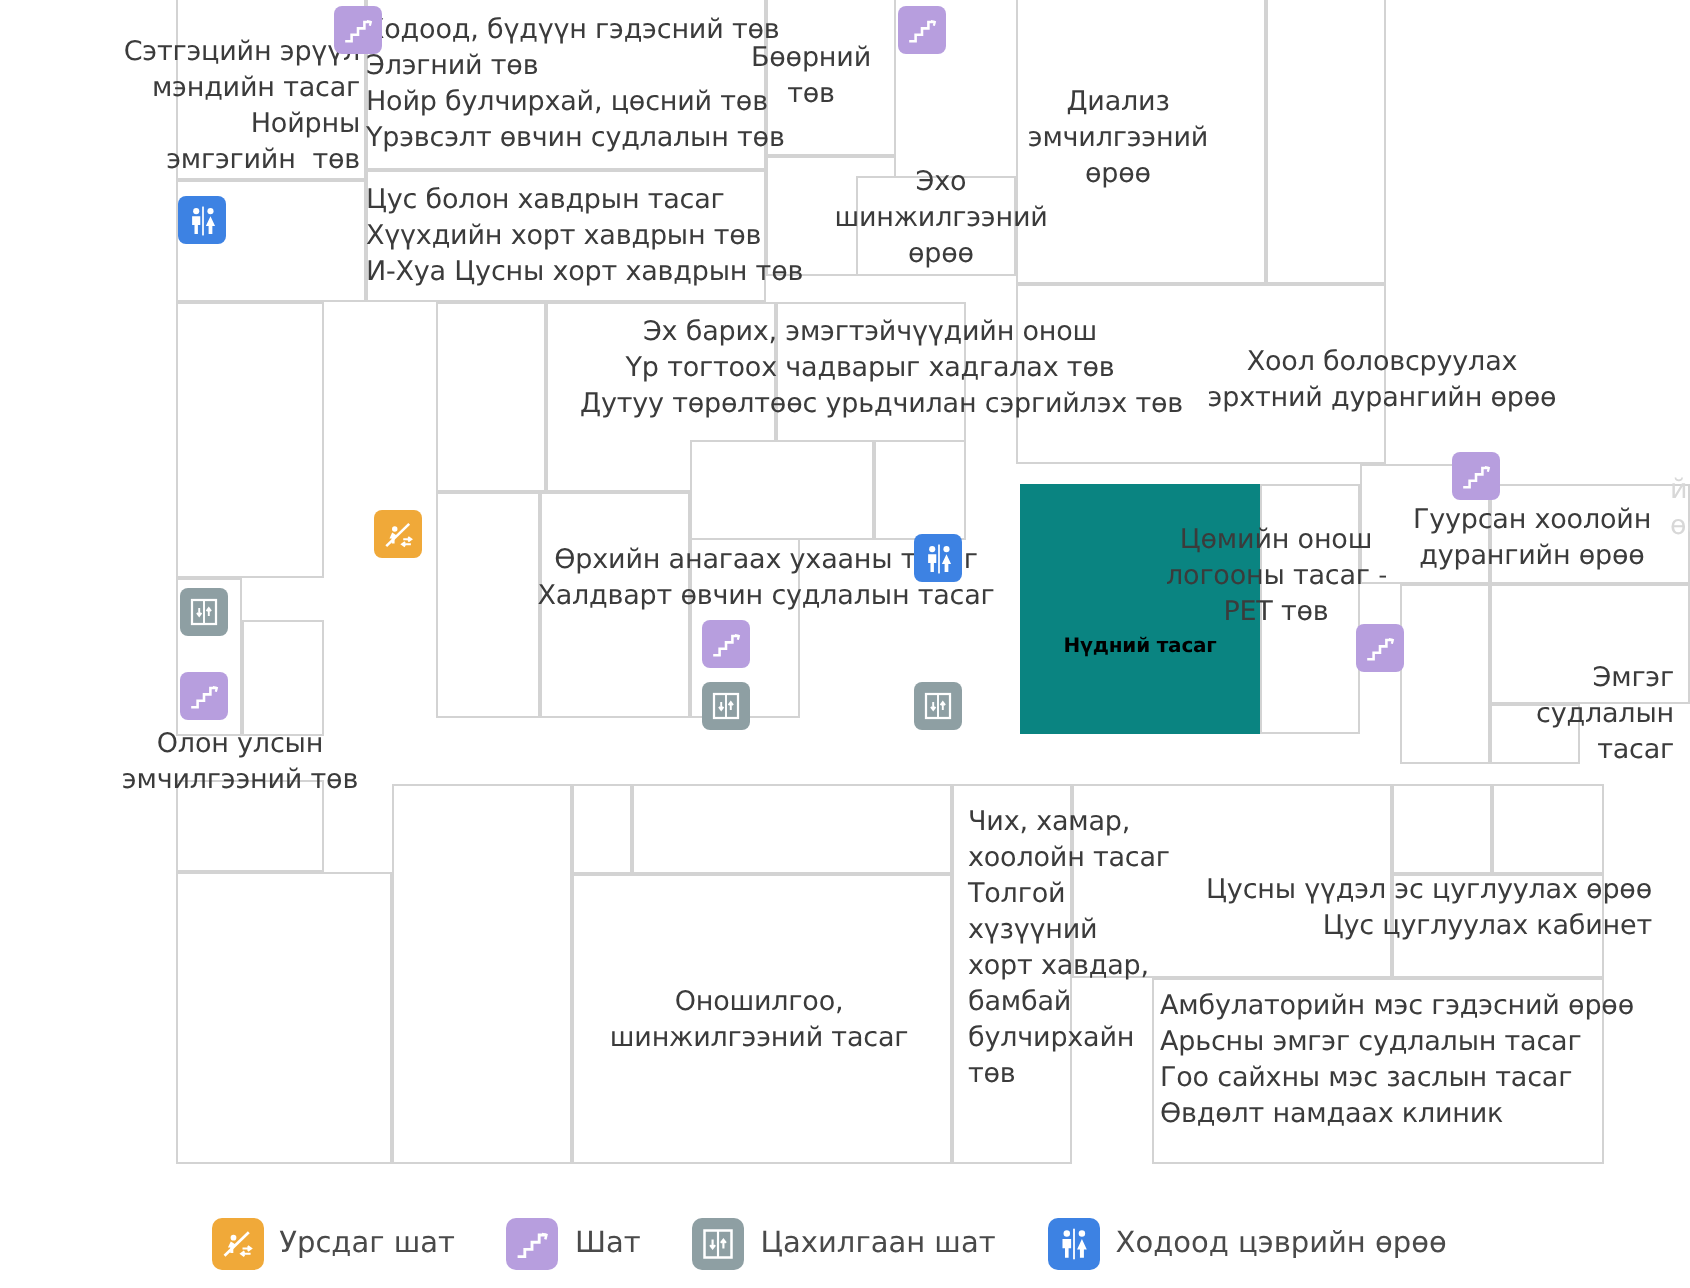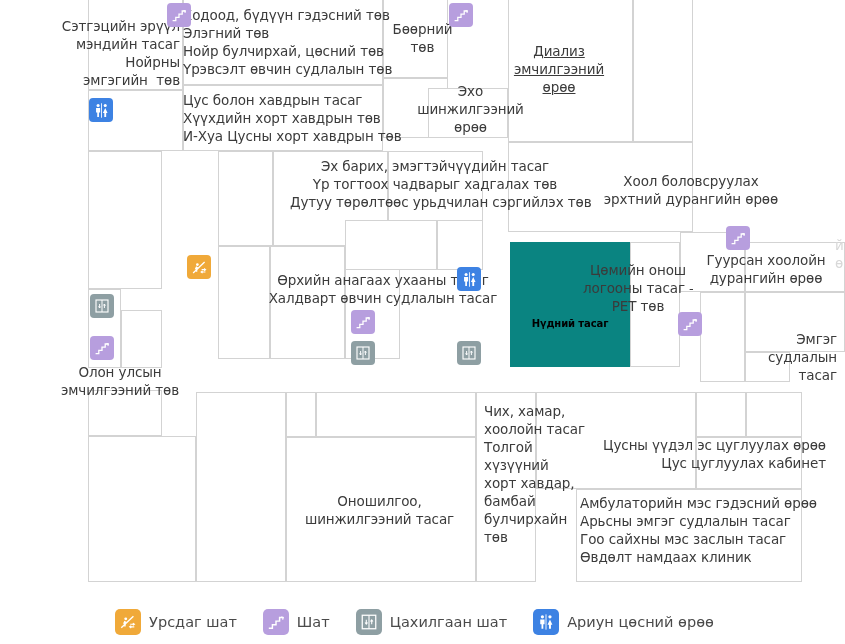--- a/index.html
+++ b/index.html
@@ -157,29 +157,29 @@
 мэндийн тасаг
 Нойрны
 эмгэгийн  төв</div>
   <div class="label l" style="left:183px; top:6px;   width:220px;">Ходоод, бүдүүн гэдэсний төв
 Элэгний төв
 Нойр булчирхай, цөсний төв
 Үрэвсэлт өвчин судлалын төв</div>
   <div class="label l" style="left:183px; top:91px;  width:220px;">Цус болон хавдрын тасаг
 Хүүхдийн хорт хавдрын төв
 И-Хуа Цусны хорт хавдрын төв</div>
-  <div class="label c" style="left:390px; top:20px;  width:65px;">Бөөрний
+  <div class="label c" style="left:373px; top:20px;  width:65px;">Бөөрний
 төв</div>
   <div class="label c" style="left:408px; top:82px;  width:125px;">Эхо
 шинжилгээний
 өрөө</div>
-  <div class="label c" style="left:508px; top:42px;  width:102px;text-decoration:underline;">Диализ
+  <div class="label c" style="left:508px; top:42px;  width:102px;">Диализ
 эмчилгээний
 өрөө</div>
-  <div class="label c" style="left:290px; top:157px; width:290px;">Эх барих, эмэгтэйчүүдийн тасаг
+  <div class="label c" style="left:290px; top:157px; width:290px;">Эх барих, эмэгтэйчүүдийн онош
 Үр тогтоох чадварыг хадгалах төв
 Дутуу төрөлтөөс урьдчилан сэргийлэх төв</div>
   <div class="label c" style="left:575px; top:172px; width:190px;margin-left:21px;">Хоол боловсруулах
 эрхтний дурангийн өрөө</div>
   <div class="label c" style="left:228px; top:271px; width:310px;">Өрхийн анагаах ухааны тасаг
 Халдварт өвчин судлалын тасаг</div>
   <div class="label c" style="left:50px;  top:363px; width:140px;">Олон улсын
 эмчилгээний төв</div>
   <div class="label c onteal" style="left:510px; top:315px; width:120px;">Нүдний тасаг</div>
   <div class="label c clip" style="left:583px; top:261px; width:110px;">Цөмийн онош
@@ -352,16 +352,16 @@
   <div class="legend-item">
     <span class="legend-chip restroom">
       <svg width="18" height="18" viewBox="0 0 20 20" aria-hidden="true">
         <circle cx="6" cy="4.2" r="1.8" fill="#fff"></circle>
         <path d="M3.6 7.2h4.8v5.2H7v5.2H5V12.4H3.6z" fill="#fff"></path>
         <rect x="9.5" y="1.5" width="1" height="17" fill="#fff"></rect>
         <circle cx="14.4" cy="4.2" r="1.8" fill="#fff"></circle>
         <path d="M14.4 7.2 11.7 13h1.6v4.6h2.2V13h1.6z" fill="#fff"></path>
       </svg>
     </span>
-    <span class="legend-text">Ариун цөсний өрөө</span>
+    <span class="legend-text">Ходоод цэврийн өрөө</span>
   </div>
 
 </div>
 
 </body></html>

